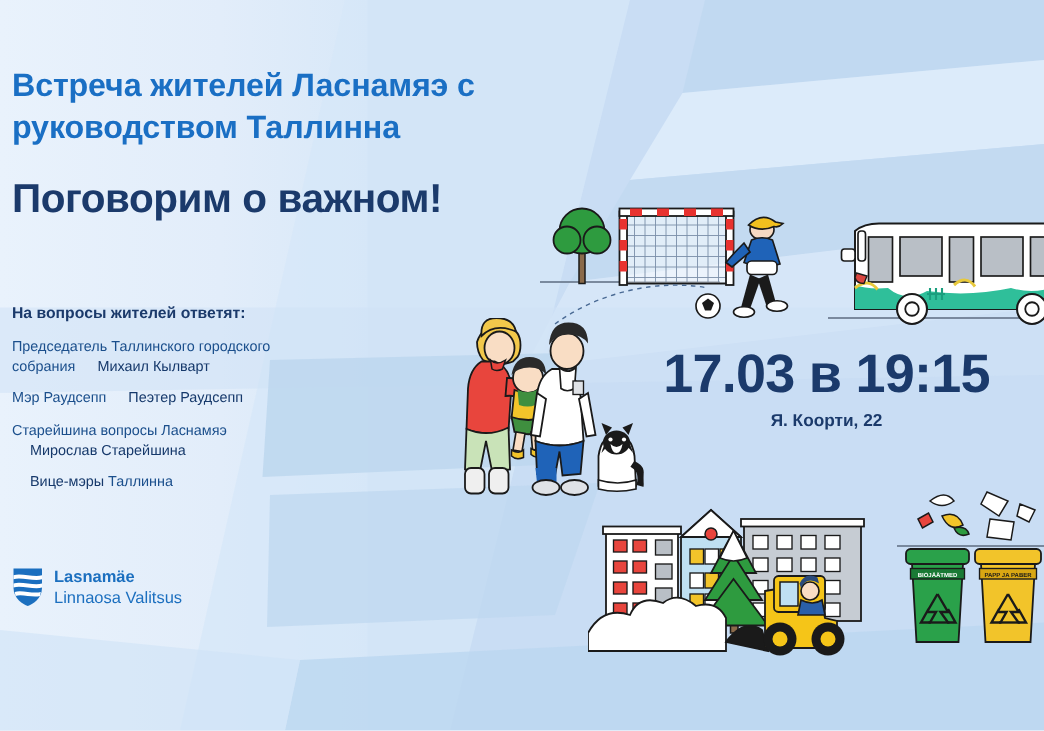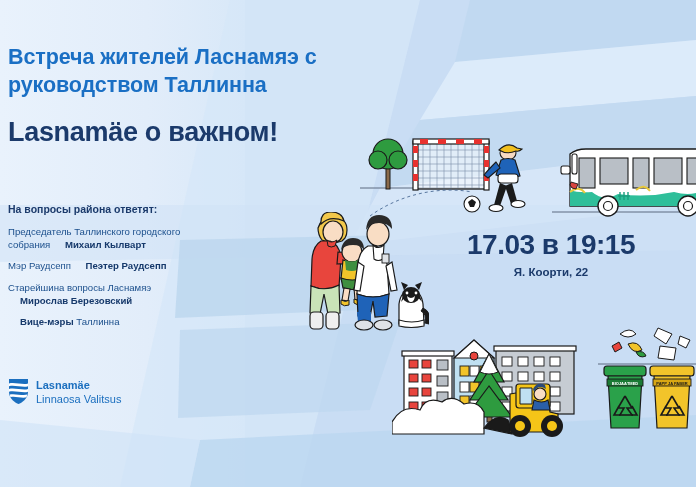--- a/index.html
+++ b/index.html
@@ -64,21 +64,21 @@
   .speakers {
     position: absolute;
     left: 8px;
     top: 226px;
     width: 215px;
     color: #1b4f8c;
     font-size: 9.6px;
     line-height: 1.32;
   }
   .speaker { margin-bottom: 9px; }
-  .speaker b { color: #16396b; font-weight: 700; padding-left: 12px; }
+  .speaker b { color: #16396b; font-weight: 400; padding-left: 12px; }
 
   
   .logo {
     position: absolute;
     left: 8px;
     top: 378px;
     display: flex;
     align-items: flex-start;
     gap: 7px;
   }
@@ -93,21 +93,21 @@
   
   .event {
     position: absolute;
     right: 0px;
     top: 230px;
     width: 290px;
     text-align: center;
     color: #1b3a6b;
   }
   .event-date {
-    font-size: 28px;
+    font-size: 36px;
     font-weight: 700;
     letter-spacing: -0.5px;
     line-height: 1.05;
   }
   .event-venue {
     font-size: 13.2px;
     font-weight: 700;
     margin-top: 6px;
     letter-spacing: -0.2px;
     white-space: nowrap;
@@ -135,36 +135,36 @@
     <polygon points="420,120 696,96 696,150 380,188" fill="#c3daf1"></polygon>
     <polygon points="380,188 696,150 696,205 350,245" fill="#d9e9f9" opacity="0.8"></polygon>
     <polygon points="0,205 696,205 696,250 0,262" fill="#cfe1f6" opacity="0.55"></polygon>
     <polygon points="180,240 390,235 360,310 175,318" fill="#bdd7ef" opacity="0.85"></polygon>
     <polygon points="180,330 400,322 370,410 178,418" fill="#bdd7ef" opacity="0.7"></polygon>
     <polygon points="200,440 696,415 696,487 190,487" fill="#bcd7f0" opacity="0.8"></polygon>
     <polygon points="0,420 200,440 190,487 0,487" fill="#cfe2f7" opacity="0.6"></polygon>
   </svg>
 
   <div class="headline">Встреча жителей Ласнамяэ с руководством Таллинна</div>
-  <div class="subhead">Lasnamäe о важном!</div>
-
-  <div class="qa-title">На вопросы района ответят:</div>
+  <div class="subhead">Поговорим о важном!</div>
+
+  <div class="qa-title">На вопросы жителей ответят:</div>
 
   <div class="speakers">
     <div class="speaker">
       <span>Председатель Таллинского городского собрания</span>
       <b>Михаил Кылварт</b>
     </div>
     <div class="speaker">
       <span>Мэр Раудсепп</span>
       <b>Пеэтер Раудсепп</b>
     </div>
     <div class="speaker">
       <span>Старейшина вопросы Ласнамяэ</span><br>
-      <b>Мирослав Березовский</b>
+      <b>Мирослав Старейшина</b>
     </div>
     <div class="speaker">
       <b>Вице-мэры</b>
       <span>Таллинна</span>
     </div>
   </div>
 
   <div class="logo">
     <svg width="21" height="27" viewBox="0 0 21 27">
       <path d="M1,1 H20 V14 C20,21 13.5,25 10.5,26 C7.5,25 1,21 1,14 Z" fill="#1b6fbf"></path>

